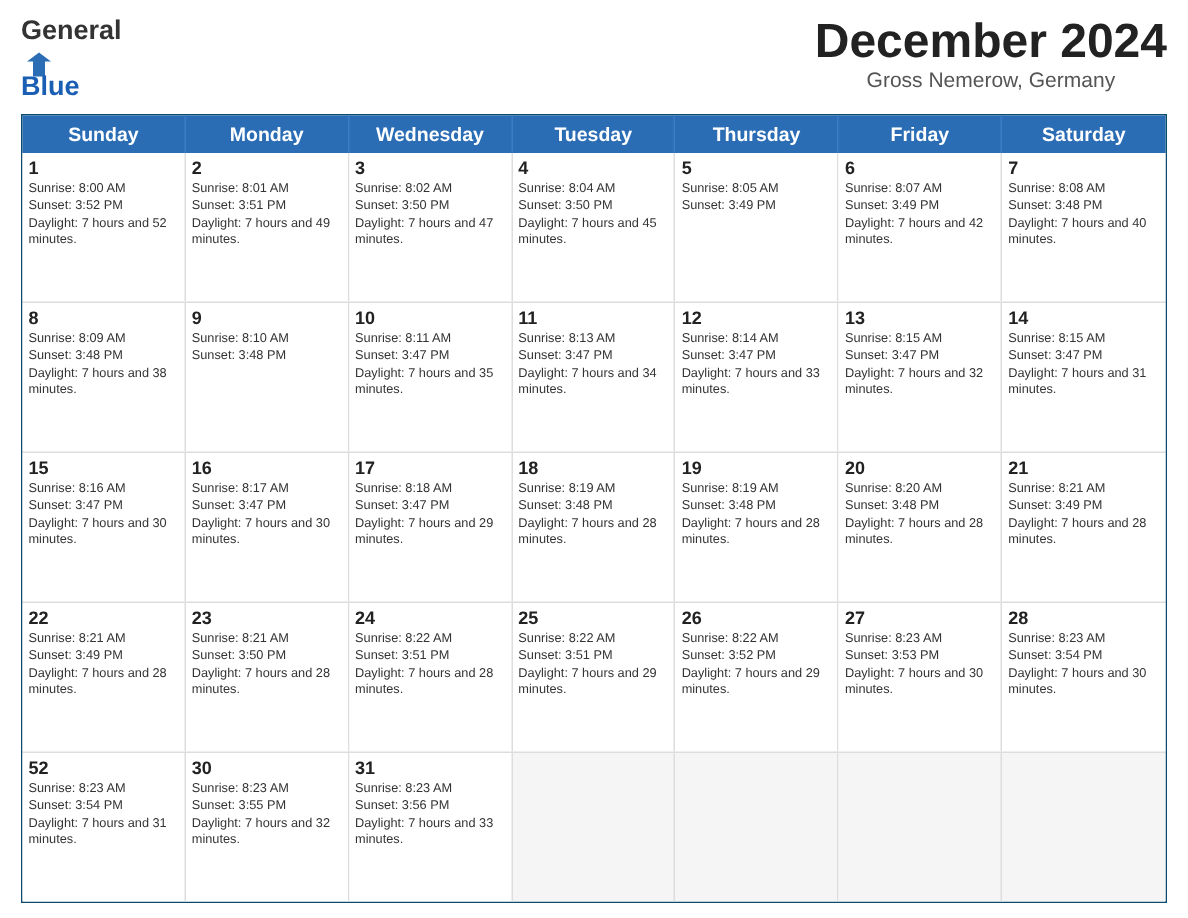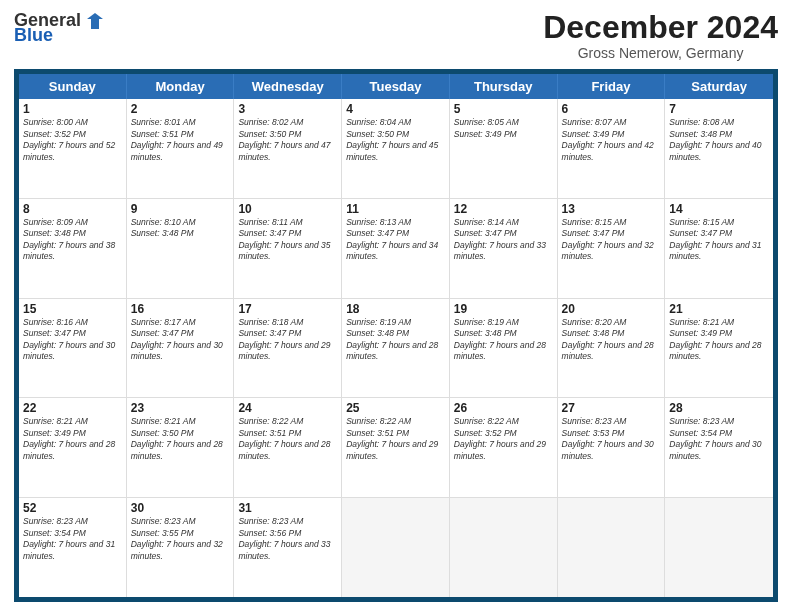--- a/index.html
+++ b/index.html
@@ -23,22 +23,22 @@
       align-items: flex-start;
       margin-bottom: 8px;
     }
     .logo {
       display: flex;
       flex-direction: column;
       align-items: flex-start;
     }
     .logo-text {
       display: flex;
-      align-items: center;
       gap: 2px;
+      flex-direction: column;
     }
     .logo-general {
       font-size: 18px;
       font-weight: bold;
       color: #333;
     }
     .logo-blue {
       font-size: 18px;
       font-weight: bold;
       color: #1a5fb4;
@@ -58,21 +58,21 @@
       line-height: 1.1;
     }
     .location {
       font-size: 14px;
       color: #555;
     }
     .calendar {
       flex: 1;
       display: flex;
       flex-direction: column;
-      border: 5px solid #0c4a6e;
+      border: 1px solid #0c4a6e;
     }
     .cal-header {
       display: grid;
       grid-template-columns: repeat(7, 1fr);
       background: #2a6db5;
     }
     .cal-header-cell {
       color: #fff;
       font-size: 13px;
       font-weight: bold;
@@ -115,21 +115,20 @@
     .day-num {
       font-size: 12px;
       font-weight: bold;
       color: #222;
       margin-bottom: 1px;
     }
     .cell-info {
       font-size: 8.5px;
       line-height: 1.35;
       color: #333;
-      font-style: italic;
     }
   </style>
 </head>
 <body>
 
 <div class="container">
   <div class="header">
     <div class="logo">
       <div class="logo-text">
         <span class="logo-general">General</span>

